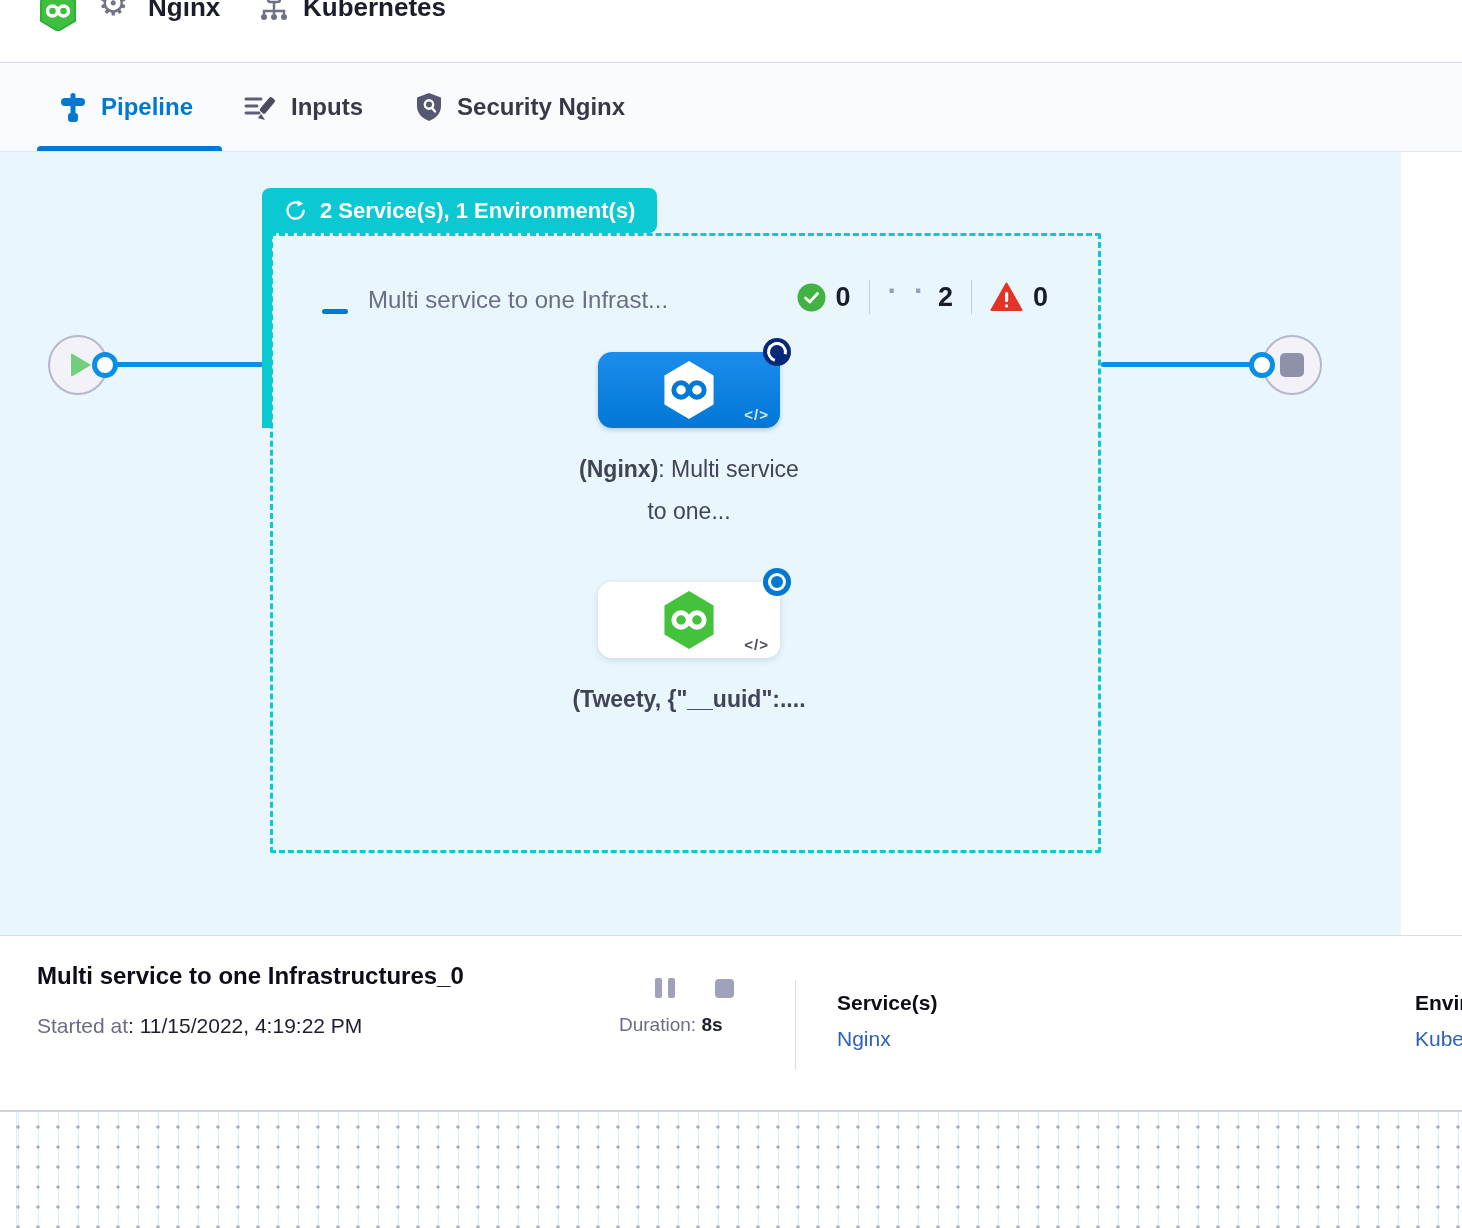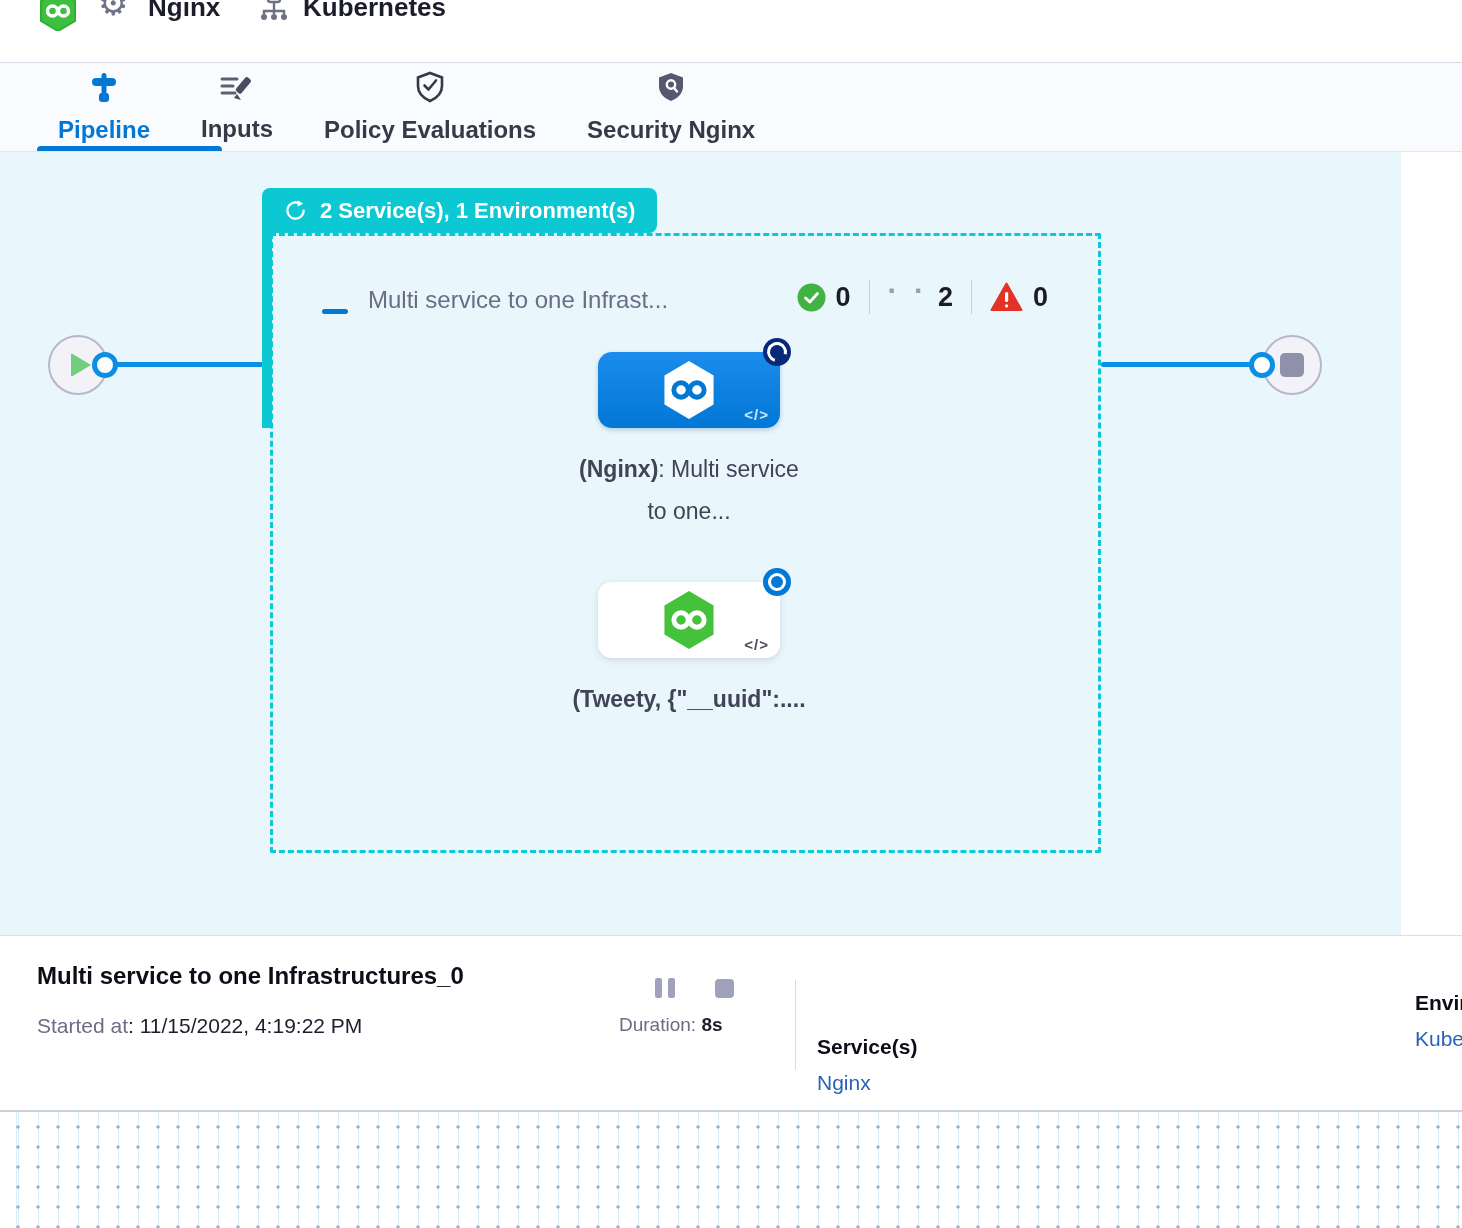--- a/index.html
+++ b/index.html
@@ -9,21 +9,21 @@
   
   .topbar { position:absolute; left:0; top:0; width:1462px; height:63px; background:#fff; border-bottom:1px solid #d9dae5; }
   .hlogo { position:absolute; left:40px; top:-9px; }
   .gear { position:absolute; left:98px; top:-14px; font-size:34px; color:#717389; line-height:1; }
   .tb-name { position:absolute; top:-8px; font-size:26px; font-weight:600; color:#1c1d2b; }
   .envicon { position:absolute; left:260px; top:-8px; }
 
   
   .tabbar { position:absolute; left:0; top:63px; width:1462px; height:89px; background:#fafbfe; border-bottom:1px solid #e4e5ef; }
   .tabs { display:flex; align-items:center; height:100%; padding-left:58px; gap:51px; }
-  .tab { display:flex; align-items:center; gap:13px; font-size:24px; font-weight:600; color:#383946; cursor:pointer;flex-direction:column; }
+  .tab { display:flex; align-items:center; gap:13px; font-size:24px; font-weight:600; color:#383946; cursor:pointer; }
   .tab.active { color:#0278d5; }
   .tab-underline { position:absolute; left:37px; bottom:0; width:185px; height:5px; background:#0278d5; border-radius:4px 4px 0 0; }
 
   
   .canvas { position:absolute; left:0; top:152px; width:1401px; height:783px; background:#e9f6fc; }
 
   .edge { position:absolute; height:5px; background:#0b8fe4; border-radius:2px; }
   .edge1 { left:105px; top:210px; width:158px; }
   .edge2 { left:1101px; top:210px; width:152px; }
   .port { position:absolute; width:26px; height:26px; border-radius:50%; background:#fff; border:5px solid #0b8fe4; }
@@ -75,21 +75,21 @@
   .glabel { color:#6b6d85; }
   .pause-btn { position:absolute; left:655px; top:42px; display:flex; gap:6px; cursor:pointer; }
   .pause-btn span { width:7px; height:20px; border-radius:2px; background:#a0a2bb; }
   .stop-btn { position:absolute; left:715px; top:43px; width:19px; height:19px; border-radius:4px; background:#a0a2bb; cursor:pointer; }
   .exec-duration { position:absolute; left:619px; top:78px; font-size:19px; color:#1d1e2c; }
   .exec-duration .val { font-weight:600; }
   .vdiv { position:absolute; left:795px; top:44px; width:1px; height:90px; background:#d9dae8; }
   .kcol { position:absolute; top:55px; }
   .kcol .klabel { font-size:21px; font-weight:700; color:#0c0d16; }
   .kcol .kvalue { margin-top:12px; font-size:21px; color:#2a62b8; cursor:pointer; }
-  .col-services { left:817px;margin-top:44px; }
+  .col-services { left:837px; }
   .col-env { left:1415px; width:220px; }
 
   
   .gridarea { position:absolute; left:0; top:1110px; width:1462px; height:118px; border-top:2px solid #d0d1dd; background-color:#fff;
     background-image:
       radial-gradient(#a9abbc 1.5px, transparent 1.7px),
       repeating-linear-gradient(to right, rgba(135,205,235,.33) 0 1px, transparent 1px 20px);
     background-size:20px 20px, 100% 100%;
     background-position:8px 5px, 18px 0; }
 
@@ -141,29 +141,20 @@
             <path d="M2 7 H17 M2 14 H13 M2 21 H15" stroke="#5d5f73" stroke-width="3" stroke-linecap="round"></path>
             <rect x="20" y="4" width="7" height="18" rx="2" transform="rotate(40 23 13)" fill="#4a4c5f"></rect>
             <path d="M14 26 l7 2 -4 -6 z" fill="#4a4c5f"></path>
           </svg>
         </span>
         <span>Inputs</span>
       </div>
       <div class="tab">
         <span>
           <svg width="30" height="32" viewBox="0 0 30 32">
-            <path d="M15 2 L27 6.5 V15 C27 22.5 22 27 15 30 C8 27 3 22.5 3 15 V6.5 Z" fill="none" stroke="#383946" stroke-width="2.6"></path>
-            <path d="M9.5 14.5 L13.5 18.5 L21 9.5" fill="none" stroke="#383946" stroke-width="2.6" stroke-linecap="round" stroke-linejoin="round"></path>
-          </svg>
-        </span>
-        <span>Policy Evaluations</span>
-      </div>
-      <div class="tab">
-        <span>
-          <svg width="30" height="32" viewBox="0 0 30 32">
             <path d="M15 2 L27 6.5 V15 C27 22.5 22 27 15 30 C8 27 3 22.5 3 15 V6.5 Z" fill="#565870"></path>
             <circle cx="15" cy="13.5" r="4.2" fill="none" stroke="#fff" stroke-width="2.4"></circle>
             <path d="M17.8 16.8 L21 20.5" stroke="#fff" stroke-width="2.4" stroke-linecap="round"></path>
           </svg>
         </span>
         <span>Security Nginx</span>
       </div>
     </div>
     <div class="tab-underline"></div>
   </div>

